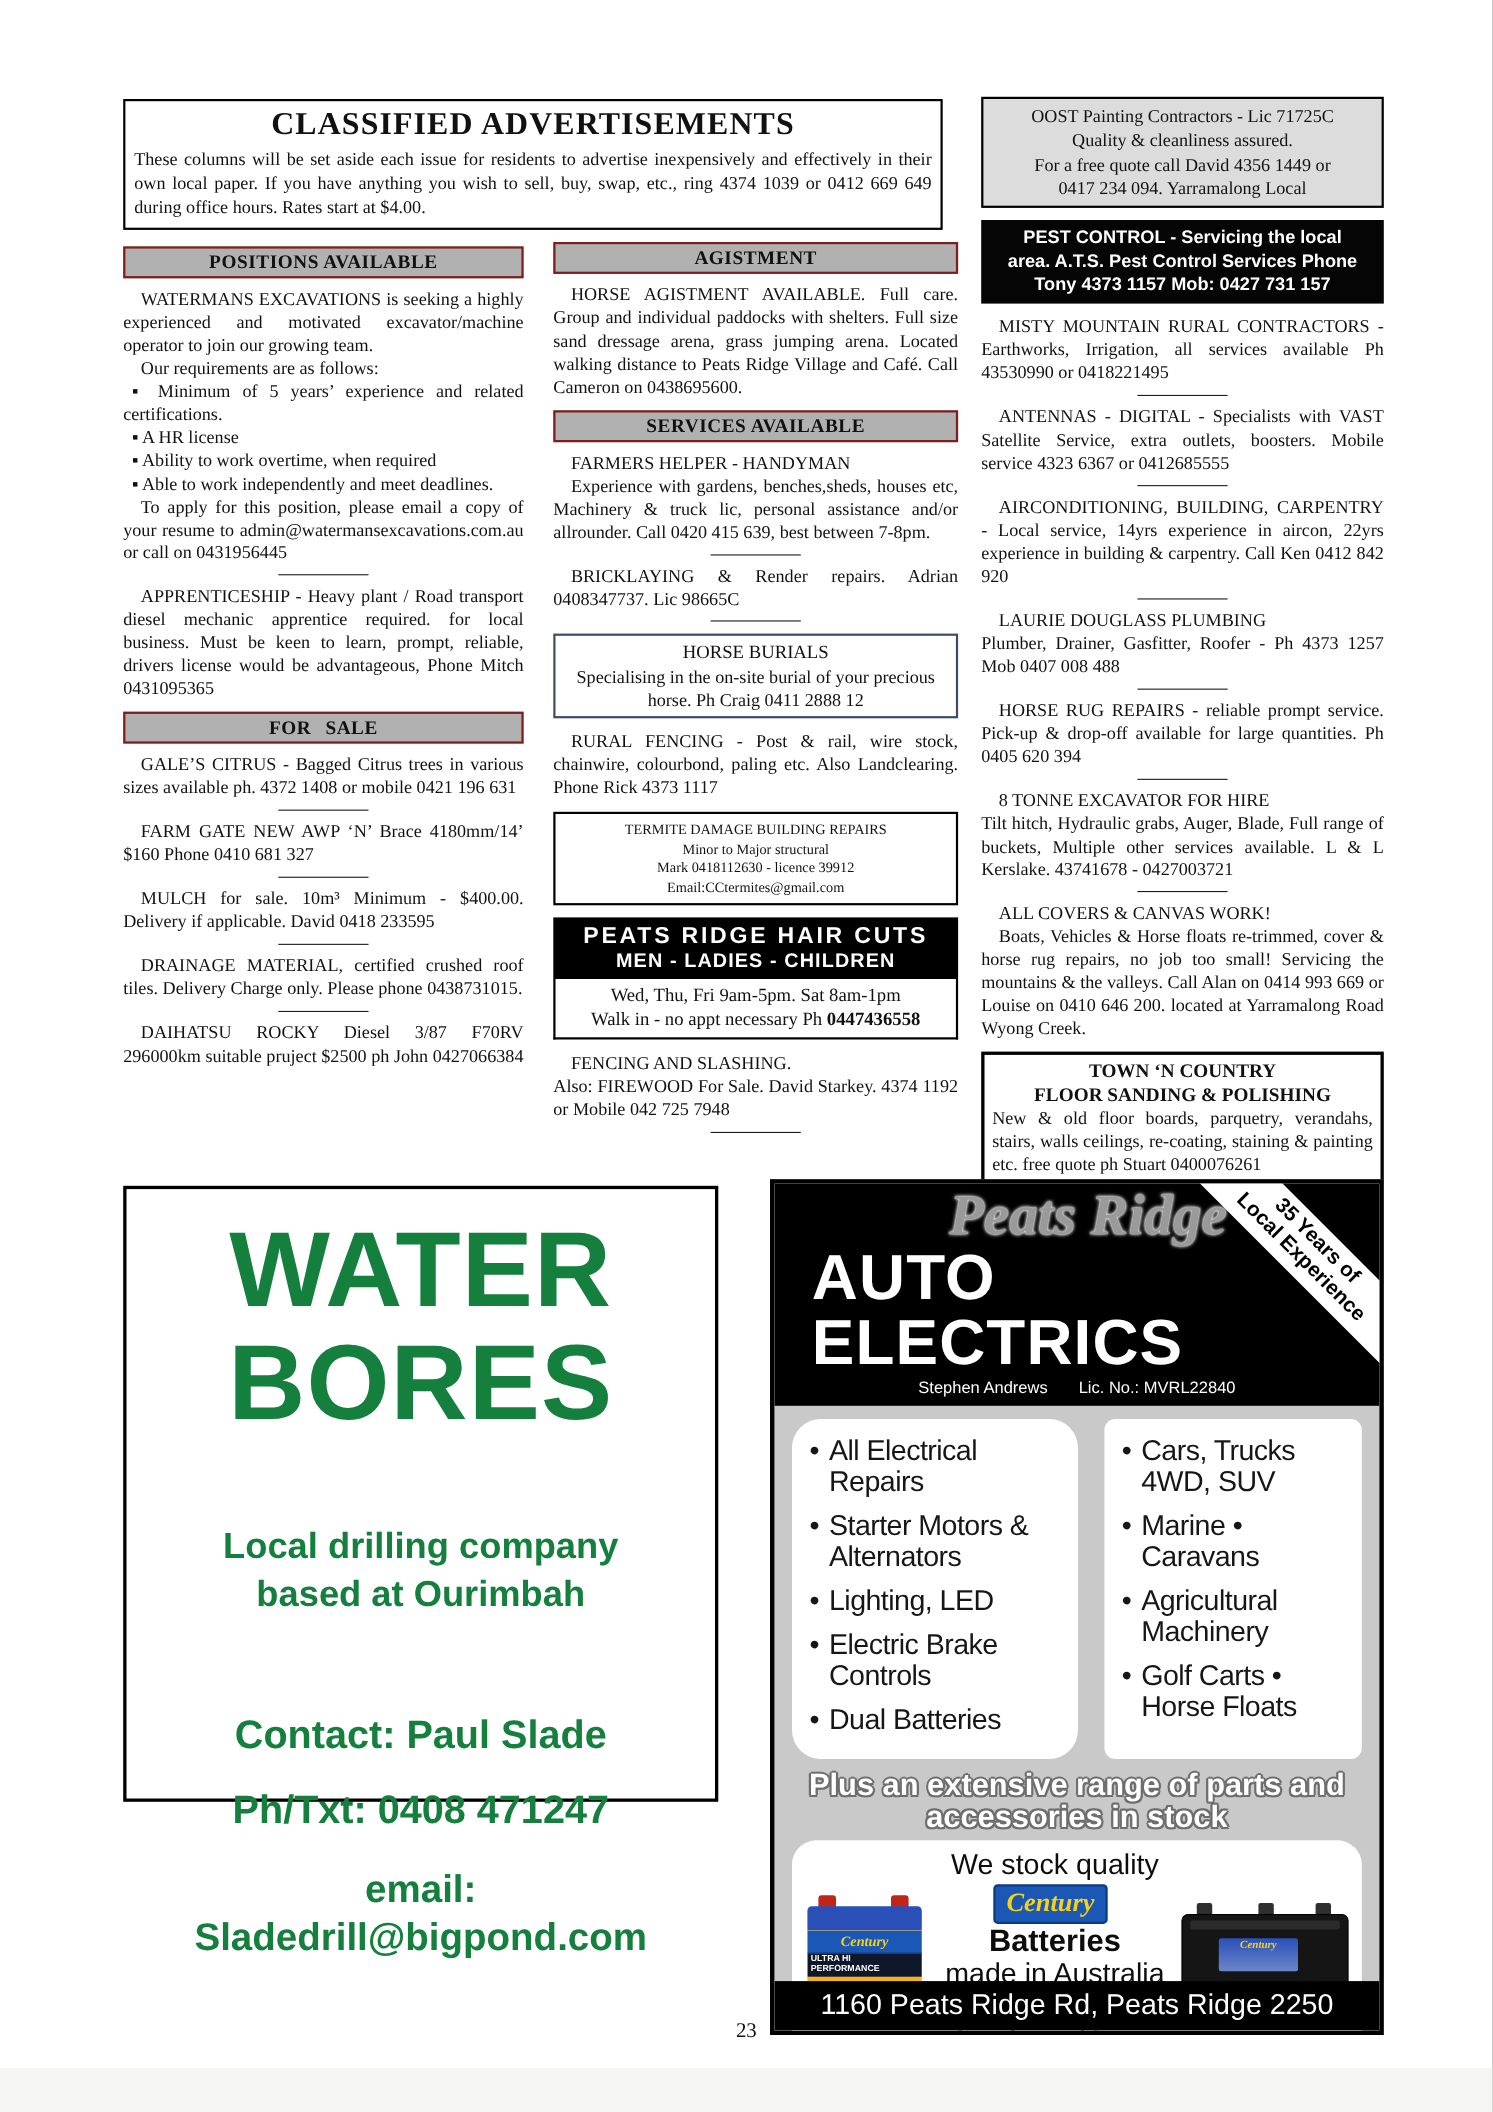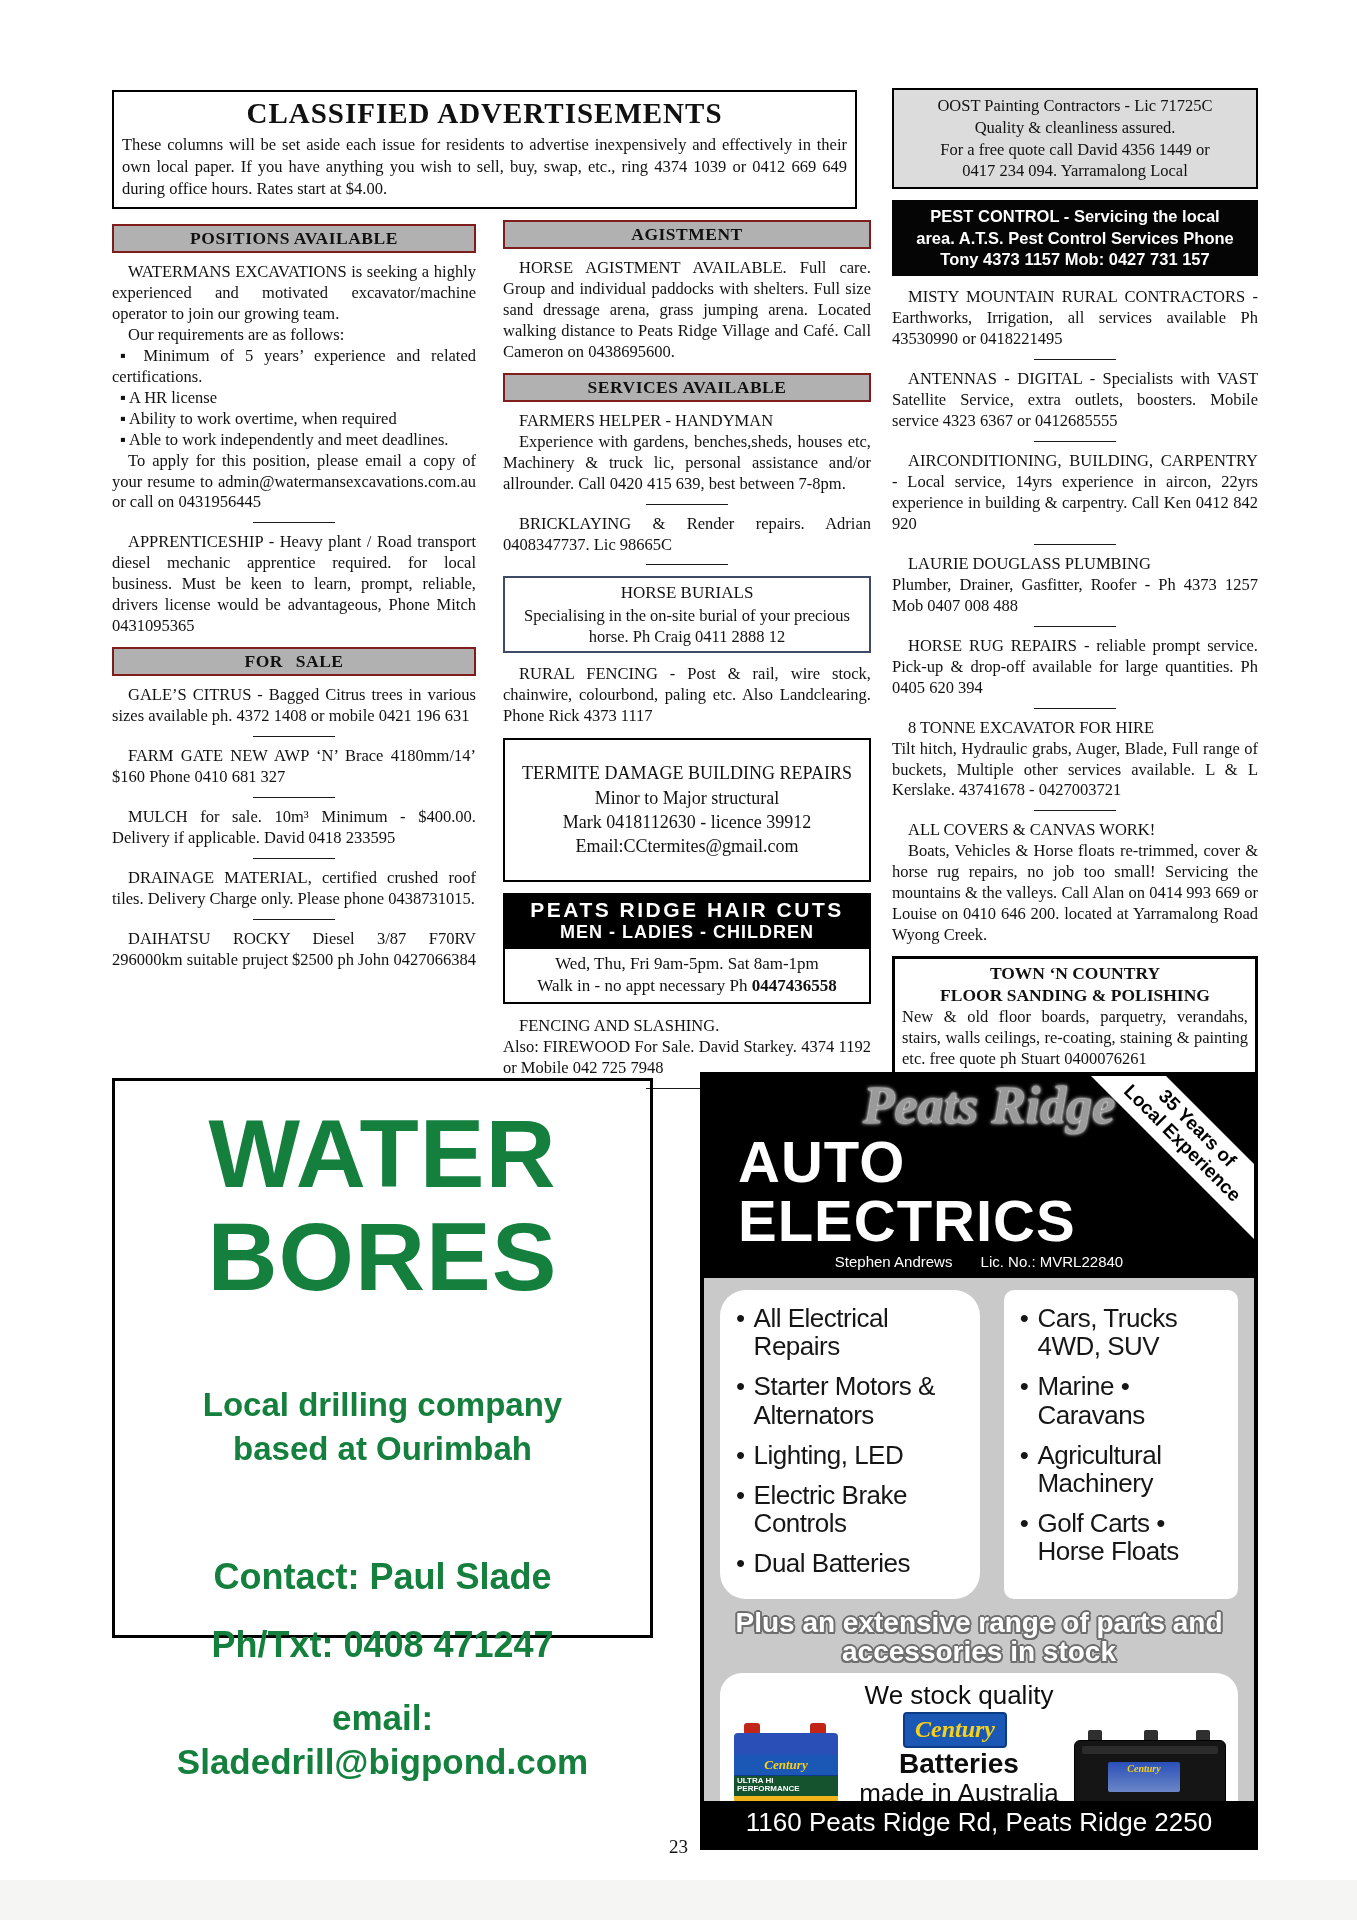--- a/index.html
+++ b/index.html
@@ -45,22 +45,22 @@
     background:#050505; color:#fff; font-family:"Liberation Sans", sans-serif;
     font-weight:700; text-align:center; font-size:16.5px; line-height:1.3;
     padding:6px 2px; margin-bottom:11px;
   }
   .box-burials {
     border:2px solid #3e4a66; text-align:center; padding:4px 6px; margin:11px 0;
     font-size:16.5px; line-height:1.3;
   }
   .box-burials .t { font-size:17px; }
   .box-termite {
-    border:2px solid #000; text-align:center; padding:21px 4px; margin:11px 0;
-    font-size:18px; line-height:1.35;
+    border:2px solid #000; text-align:center; padding:5px 4px; margin:11px 0;
+    font-size:13px; line-height:1.35;
   }
   .box-hc-top {
     background:#000; color:#fff; text-align:center;
     font-family:"Liberation Sans", sans-serif; padding:5px 0 6px; margin-top:11px;
   }
   .hc1 { font-size:21px; font-weight:700; letter-spacing:2.5px; }
   .hc2 { font-size:18px; font-weight:700; letter-spacing:1px; }
   .box-hc-bot {
     border:2px solid #000; border-top:0; text-align:center; padding:4px 2px;
     font-size:17px; line-height:1.35; margin-bottom:12px;
@@ -158,21 +158,21 @@
   .bl-term { position:absolute; top:0; width:16px; height:12px; background:#c22418; border-radius:3px; }
   .bl-t1 { left:12px; } .bl-t2 { right:18px; }
   .bl-top { position:absolute; top:10px; left:2px; right:6px; height:22px; background:#2a50b8; border-radius:4px 4px 0 0; }
   .bl-body { position:absolute; top:32px; left:2px; right:6px; bottom:0; background:#f0b41c; border-radius:0 0 4px 4px; overflow:hidden; }
   .bl-label {
     background:#1b57b5; color:#f7d117; font-family:"Liberation Serif", serif;
     font-style:italic; font-weight:700; font-size:13px; text-align:center;
     padding:2px 0; border-bottom:1px solid #0d3a85;
   }
   .bl-sub {
-    color:#fff; background:#14532d; font-family:"Liberation Sans", sans-serif;
+    color:#fff; background:#0f172a; font-family:"Liberation Sans", sans-serif;
     font-size:8px; font-weight:700; text-align:left; padding:1px 3px 2px; line-height:1.1;
   }
   .bat-right { position:relative; width:152px; height:92px; flex-shrink:0; }
   .br-body { position:absolute; top:12px; left:0; right:0; bottom:4px; background:#151515; border-radius:6px; border:1px solid #000; }
   .br-term { position:absolute; top:2px; width:14px; height:12px; background:#2f2f2f; border-radius:2px; }
   .br-tm1 { left:14px; } .br-tm2 { left:70px; } .br-tm3 { right:16px; }
   .br-cap { position:absolute; top:18px; left:8px; right:8px; height:8px; background:#2b2b2b; border-radius:2px; }
   .br-label {
     position:absolute; top:34px; left:34px; width:72px; height:30px;
     background:linear-gradient(#2a50b8, #6b86c8); border-radius:2px;

